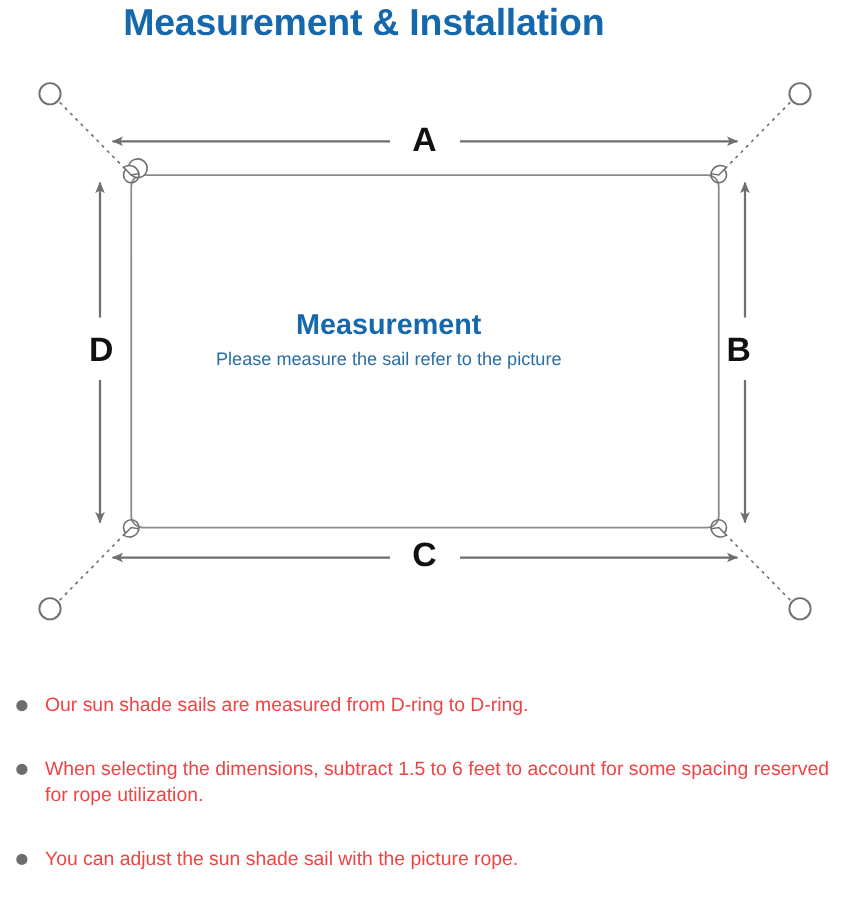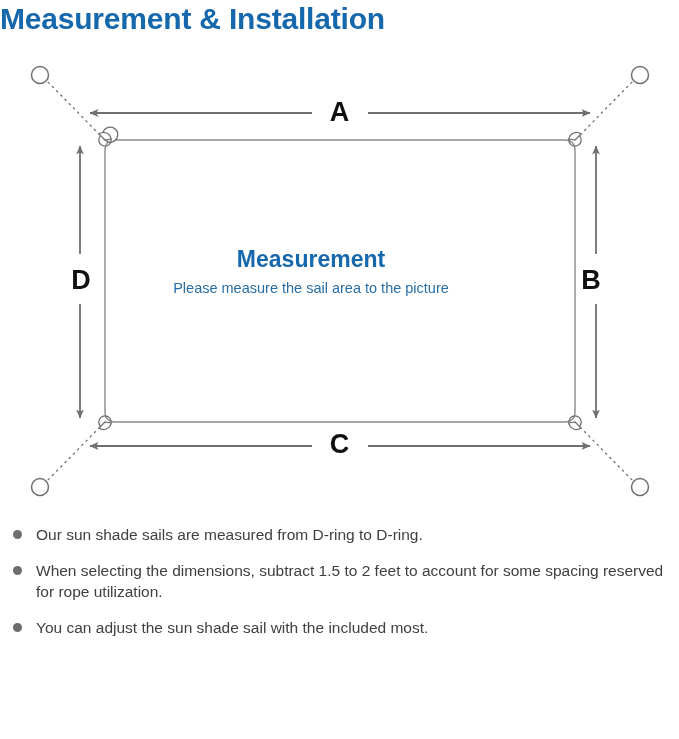--- a/index.html
+++ b/index.html
@@ -15,21 +15,21 @@
     color: #5a5a5a;
     overflow: hidden;
   }
 
   
   #page-title {
     position: absolute;
     top: 0px;
     left: 0;
     width: 582px;
-    text-align: left;
+    text-align: center;
     font-size: 30px;
     font-weight: bold;
     color: #1668ad;
     letter-spacing: -0.2px;
     line-height: 38px;
   }
 
   
   #diagram {
     position: absolute;
@@ -82,21 +82,22 @@
     top: 524px;
     left: 10px;
     width: 664px;
   }
   .note-item {
     position: relative;
     padding-left: 26px;
     margin-bottom: 15px;
     font-size: 15.5px;
     line-height: 21px;
-    color: #404040;
+    color: #ef4444;
+    margin-top: 30px;
   }
   .note-bullet {
     position: absolute;
     left: 3px;
     top: 6px;
     width: 9px;
     height: 9px;
     border-radius: 50%;
     background: #6d6d6d;
   }
@@ -145,34 +146,34 @@
     <line x1="368" y1="400" x2="590" y2="400" stroke="#6f6f6f" stroke-width="1.8" marker-end="url(#arrowhead)"></line>
 
     <line x1="80" y1="208" x2="80" y2="100" stroke="#6f6f6f" stroke-width="1.8" marker-end="url(#arrowhead)"></line>
     <line x1="80" y1="258" x2="80" y2="372" stroke="#6f6f6f" stroke-width="1.8" marker-end="url(#arrowhead)"></line>
 
     <line x1="596" y1="208" x2="596" y2="100" stroke="#6f6f6f" stroke-width="1.8" marker-end="url(#arrowhead)"></line>
     <line x1="596" y1="258" x2="596" y2="372" stroke="#6f6f6f" stroke-width="1.8" marker-end="url(#arrowhead)"></line>
   </svg>
 
   <div id="sail-heading" class="sail-text">Measurement</div>
-  <div id="sail-subheading" class="sail-text">Please measure the sail area to the picture</div>
+  <div id="sail-subheading" class="sail-text">Please measure the sail refer to the picture</div>
 
   <div id="dim-a" class="dim-letter">A</div>
   <div id="dim-b" class="dim-letter">B</div>
   <div id="dim-c" class="dim-letter">C</div>
   <div id="dim-d" class="dim-letter">D</div>
 </div>
 
 <div id="notes">
   <div class="note-item">
     <span class="note-bullet"></span>
     <span>Our sun shade sails are measured from D-ring to D-ring.</span>
   </div>
   <div class="note-item">
     <span class="note-bullet"></span>
-    <span>When selecting the dimensions, subtract 1.5 to 2 feet to account for some spacing reserved for rope utilization.</span>
+    <span>When selecting the dimensions, subtract 1.5 to 6 feet to account for some spacing reserved for rope utilization.</span>
   </div>
   <div class="note-item">
     <span class="note-bullet"></span>
-    <span>You can adjust the sun shade sail with the included most.</span>
+    <span>You can adjust the sun shade sail with the picture rope.</span>
   </div>
 </div>
 
 </body></html>

